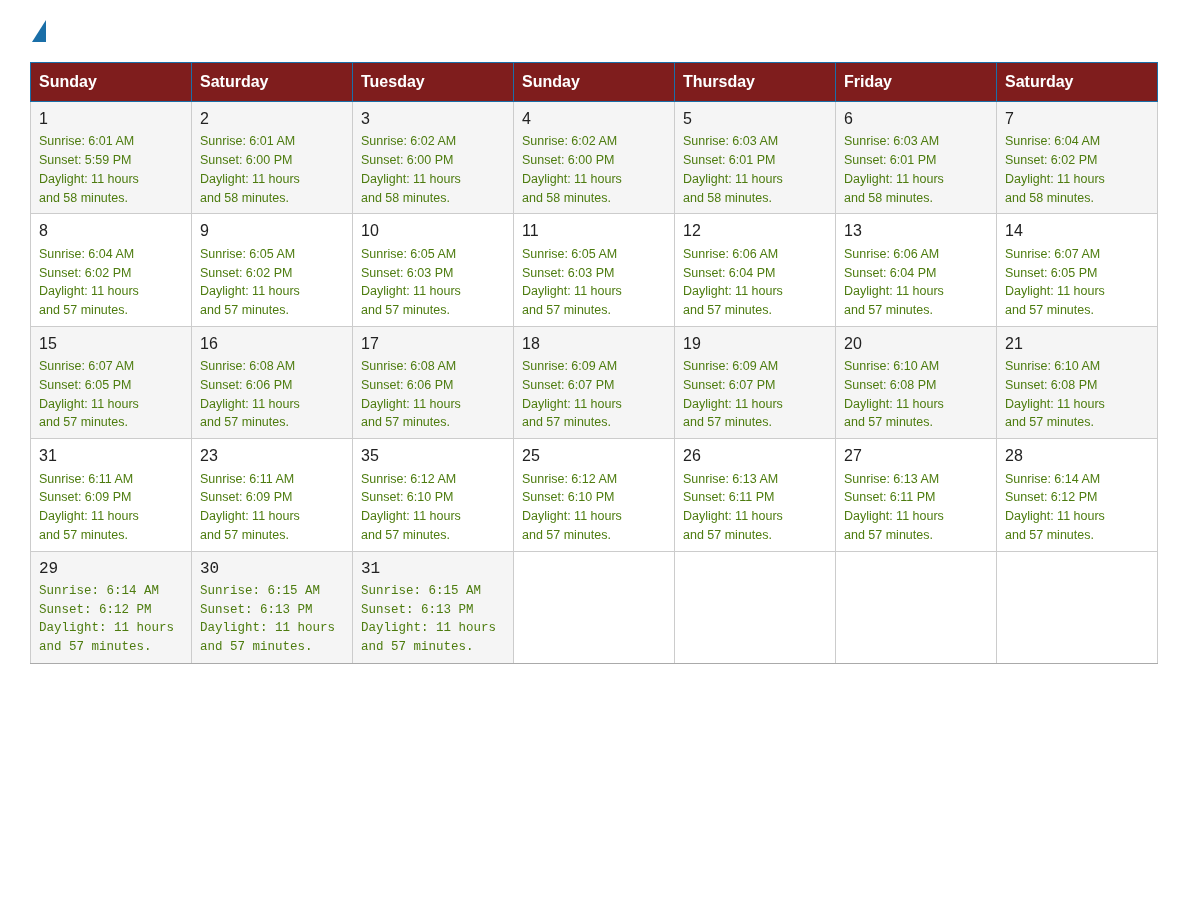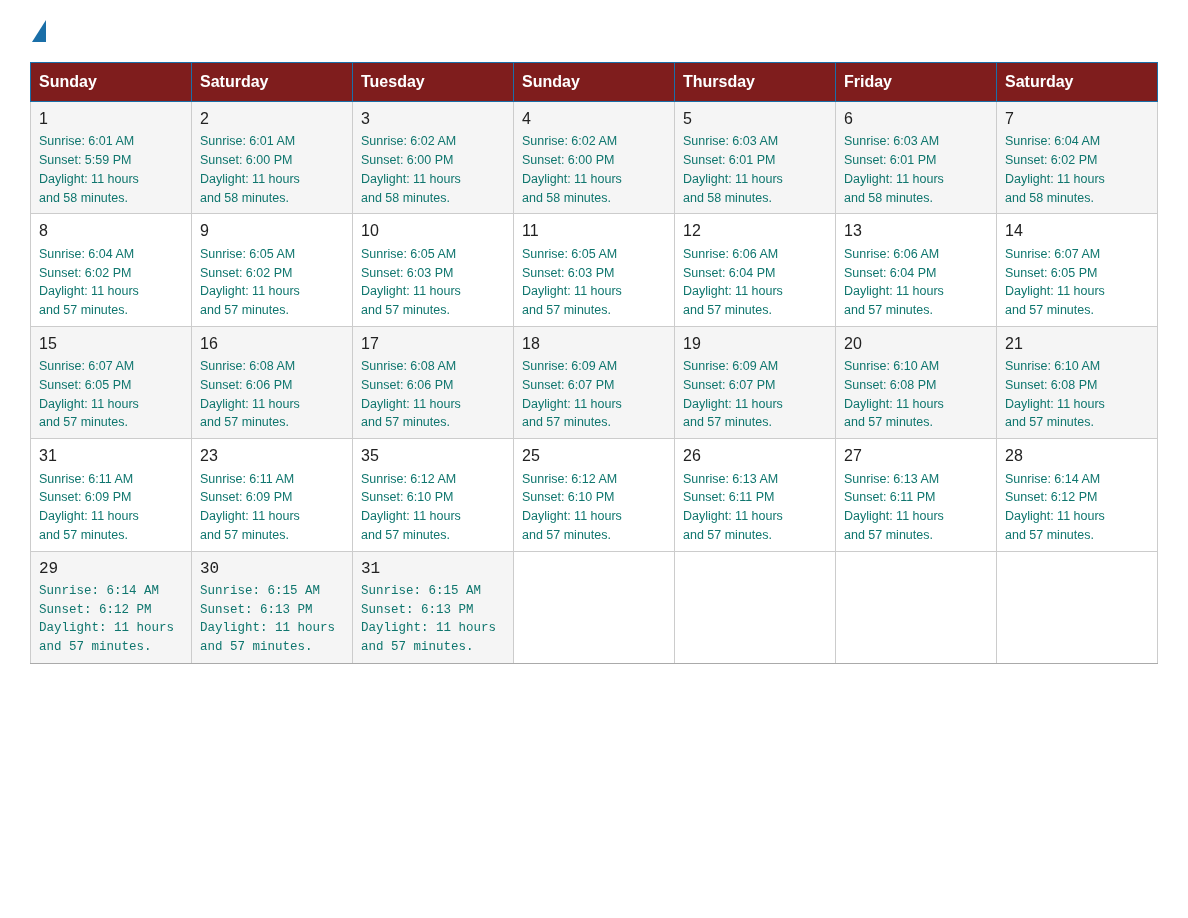--- a/index.html
+++ b/index.html
@@ -90,21 +90,21 @@
     }
     .day-number {
       font-size: 16px;
       font-weight: normal;
       color: #222;
       display: block;
       margin-bottom: 2px;
     }
     .day-info {
       font-size: 12.5px;
-      color: #0f766e;
+      color: #4d7c0f;
       line-height: 1.5;
     }
     .empty-cell {
       background-color: #fff !important;
     }
     .calendar tbody tr:last-child td {
       border-bottom: 1px solid #aaa;
       font-family: Liberation Mono, monospace;
     }
   </style>

